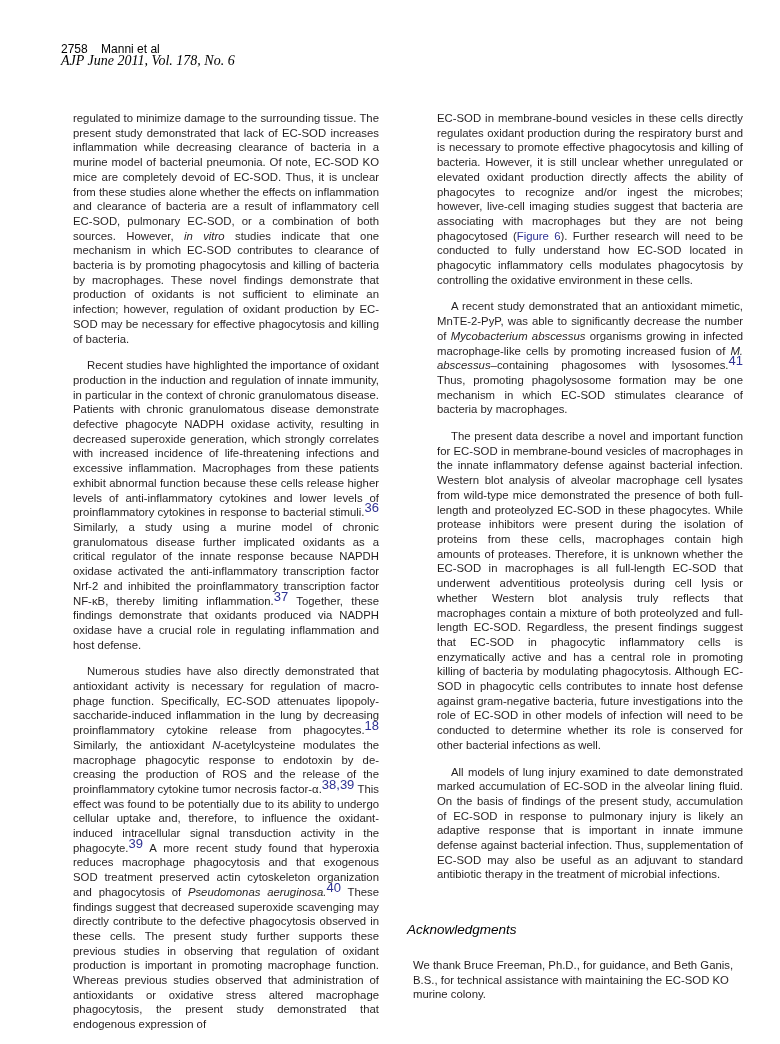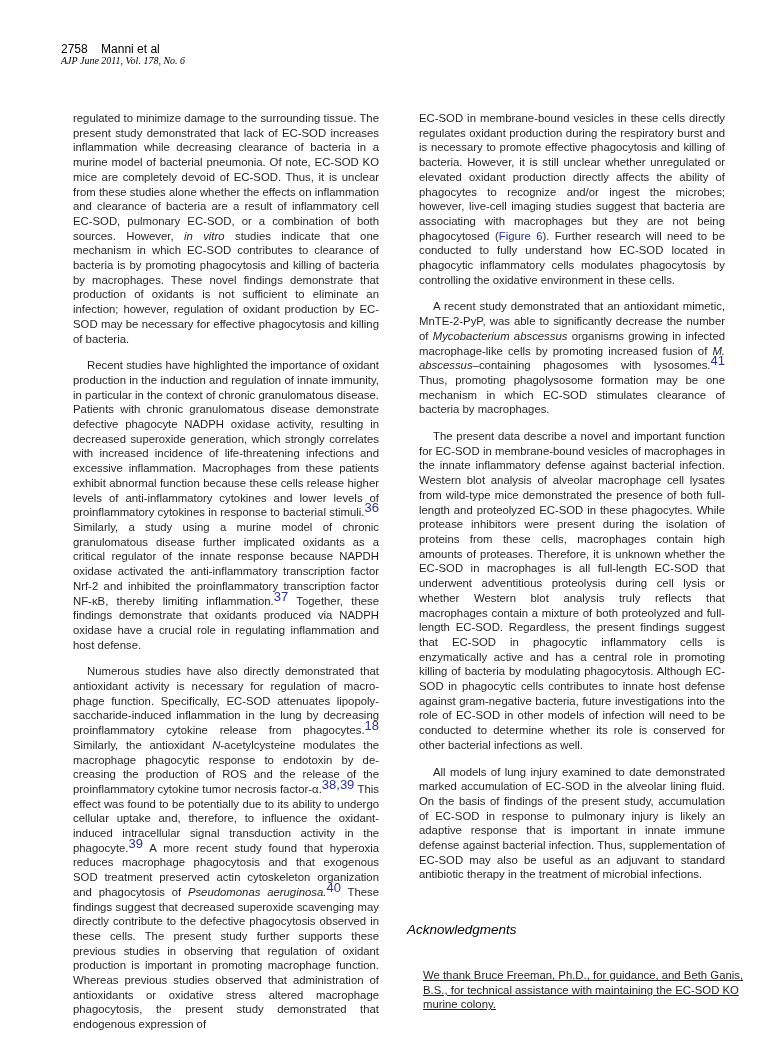--- a/index.html
+++ b/index.html
@@ -25,34 +25,34 @@
       font-family: "Liberation Sans", sans-serif;
       font-size: 12px;
       color: #000;
     }
     .rh-line1 .page-num {
       margin-right: 10px;
     }
     .rh-line2 {
       font-family: "Liberation Serif", serif;
       font-style: italic;
-      font-size: 10px;
+      font-size: 14px;
       color: #000;
     }
     .column {
       position: absolute;
       top: 99px;
       width: 330px;
       font-size: 11.35px;
       line-height: 14.7px;
       text-align: justify;
       color: #231f20;
     }
     .col-left { left: 61px; }
-    .col-right { left: 407px; }
+    .col-right { left: 425px; }
     .column p {
       margin: 12px;
       text-indent: 0;
       hyphens: manual;
     }
     .column p.indent {
       text-indent: 14px;
     }
     sup.cite {
       font-size: 13px;
@@ -78,22 +78,21 @@
       font-weight: normal;
     }
     .ack-body {
       position: absolute;
       left: 407px;
       top: 952px;
       width: 330px;
       font-size: 11.35px;
       line-height: 14.7px;
       color: #231f20;
-      margin: 16px;
-      text-decoration: underline;
+      margin: 6px;
     }
   </style>
 </head>
 <body>
 
 <div class="running-head">
   <div class="rh-line1">
     <span class="page-num">2758</span>
     <span>Manni et al</span>
   </div>

